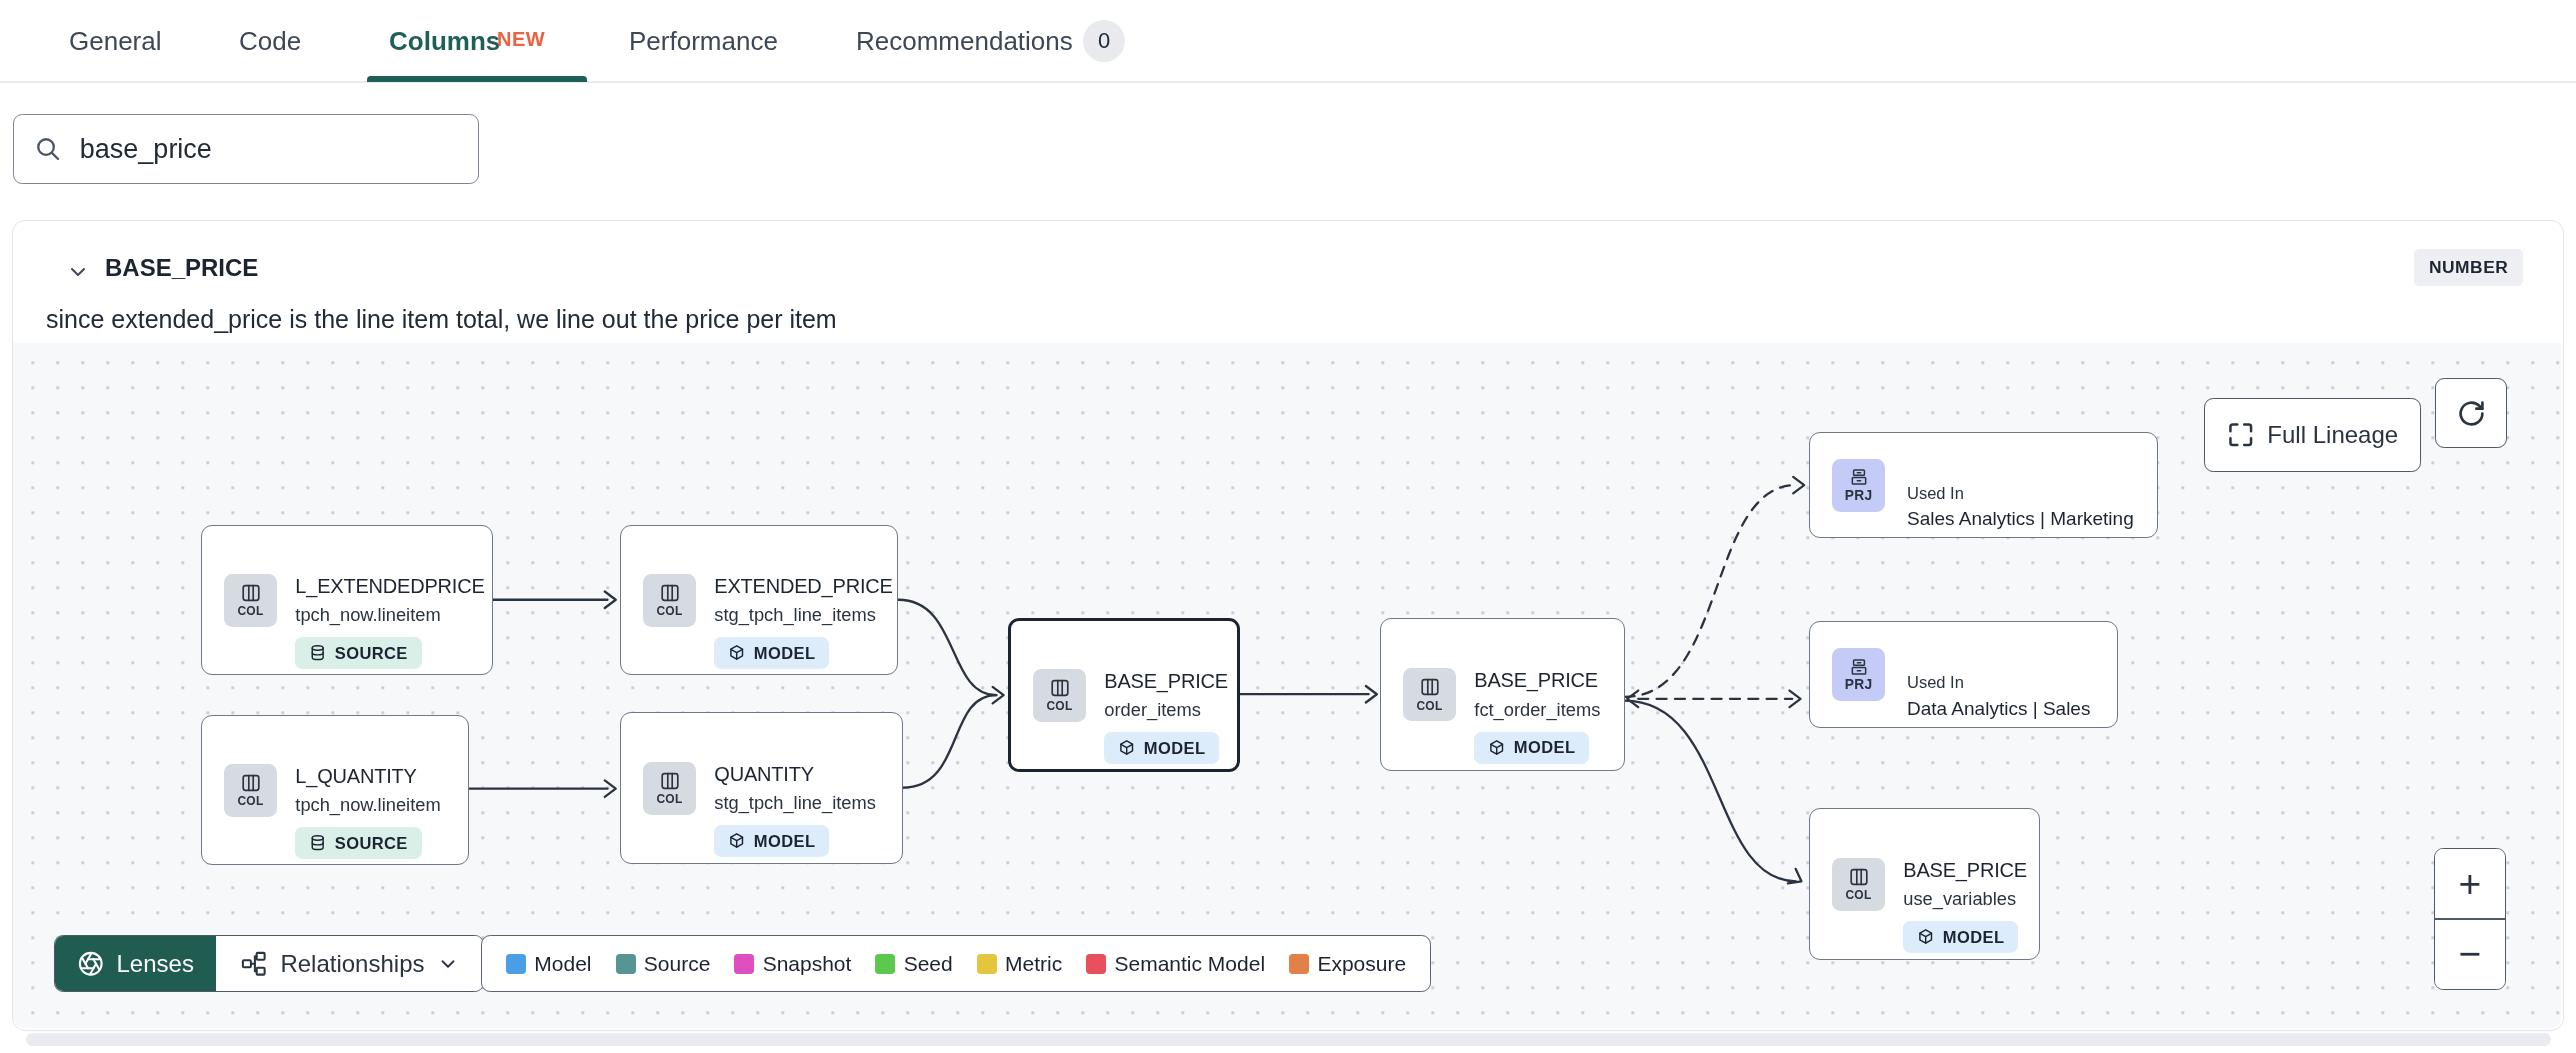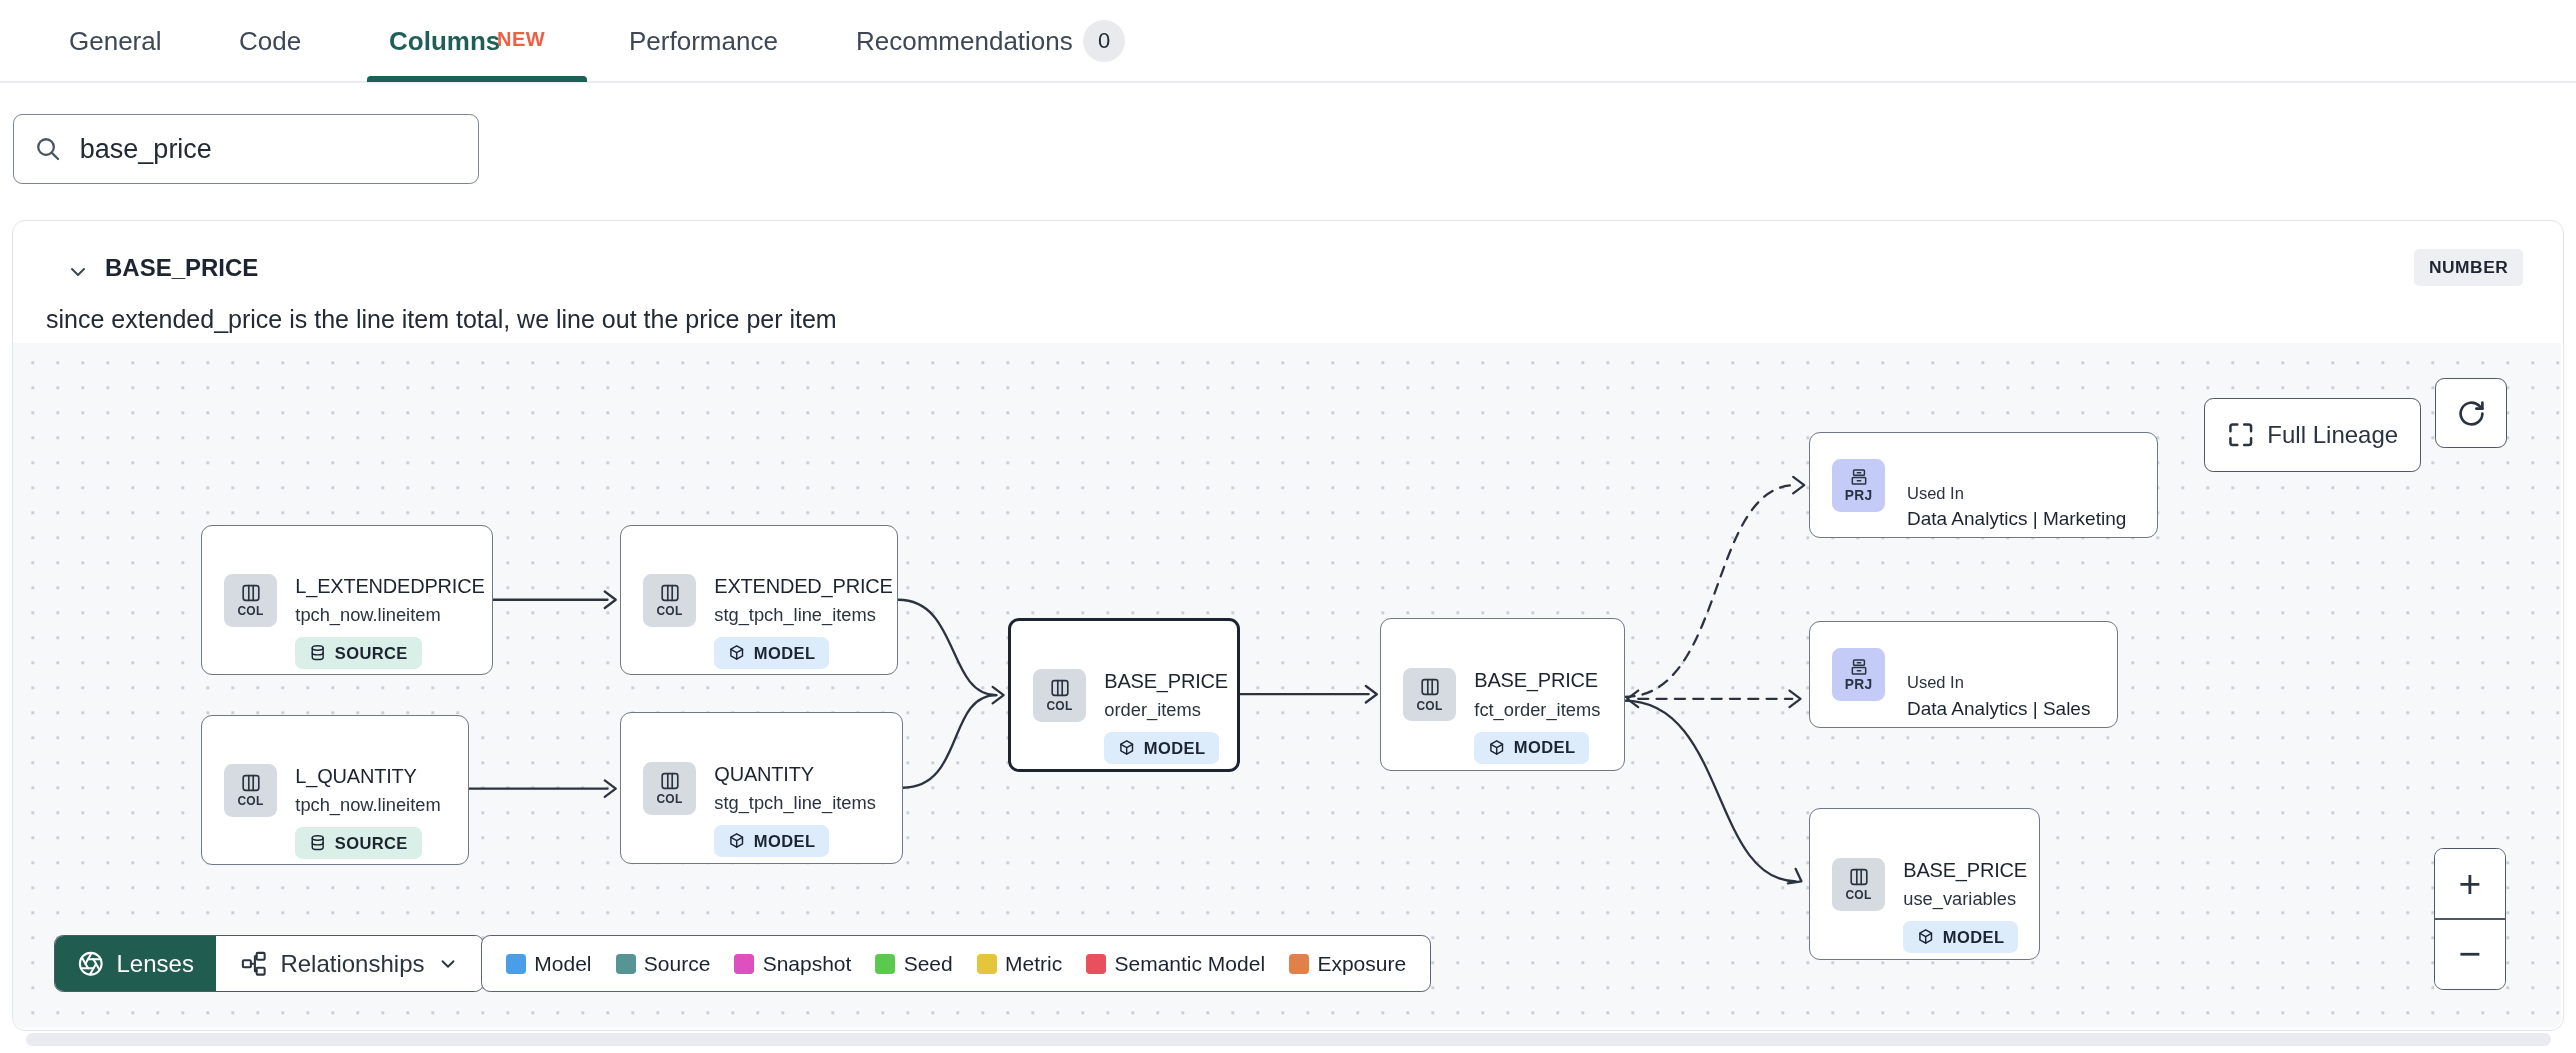--- a/index.html
+++ b/index.html
@@ -262,21 +262,21 @@
           <svg class="stroked" width="20" height="20" viewBox="0 0 24 24" style="stroke-width:1.8">
               <rect x="5.5" y="3.5" width="13" height="6.5" rx="1"></rect>
               <rect x="4" y="12.5" width="16" height="8" rx="1"></rect>
               <line x1="10" y1="7" x2="14" y2="7"></line>
               <line x1="10" y1="16.5" x2="14" y2="16.5"></line>
             </svg>
           <span class="kind">PRJ</span>
         </div>
         <div class="node-content">
           <div class="usedin-label">Used In</div>
-          <div class="usedin-title">Data Analytics | Marketing</div>
+          <div class="usedin-title">Sales Analytics | Marketing</div>
         </div>
       </div>
 
       <div class="node" style="left:1796px;top:278px;width:309px;height:107px;gap:22px">
         <div class="prjbox">
           <svg class="stroked" width="20" height="20" viewBox="0 0 24 24" style="stroke-width:1.8">
               <rect x="5.5" y="3.5" width="13" height="6.5" rx="1"></rect>
               <rect x="4" y="12.5" width="16" height="8" rx="1"></rect>
               <line x1="10" y1="7" x2="14" y2="7"></line>
               <line x1="10" y1="16.5" x2="14" y2="16.5"></line>

